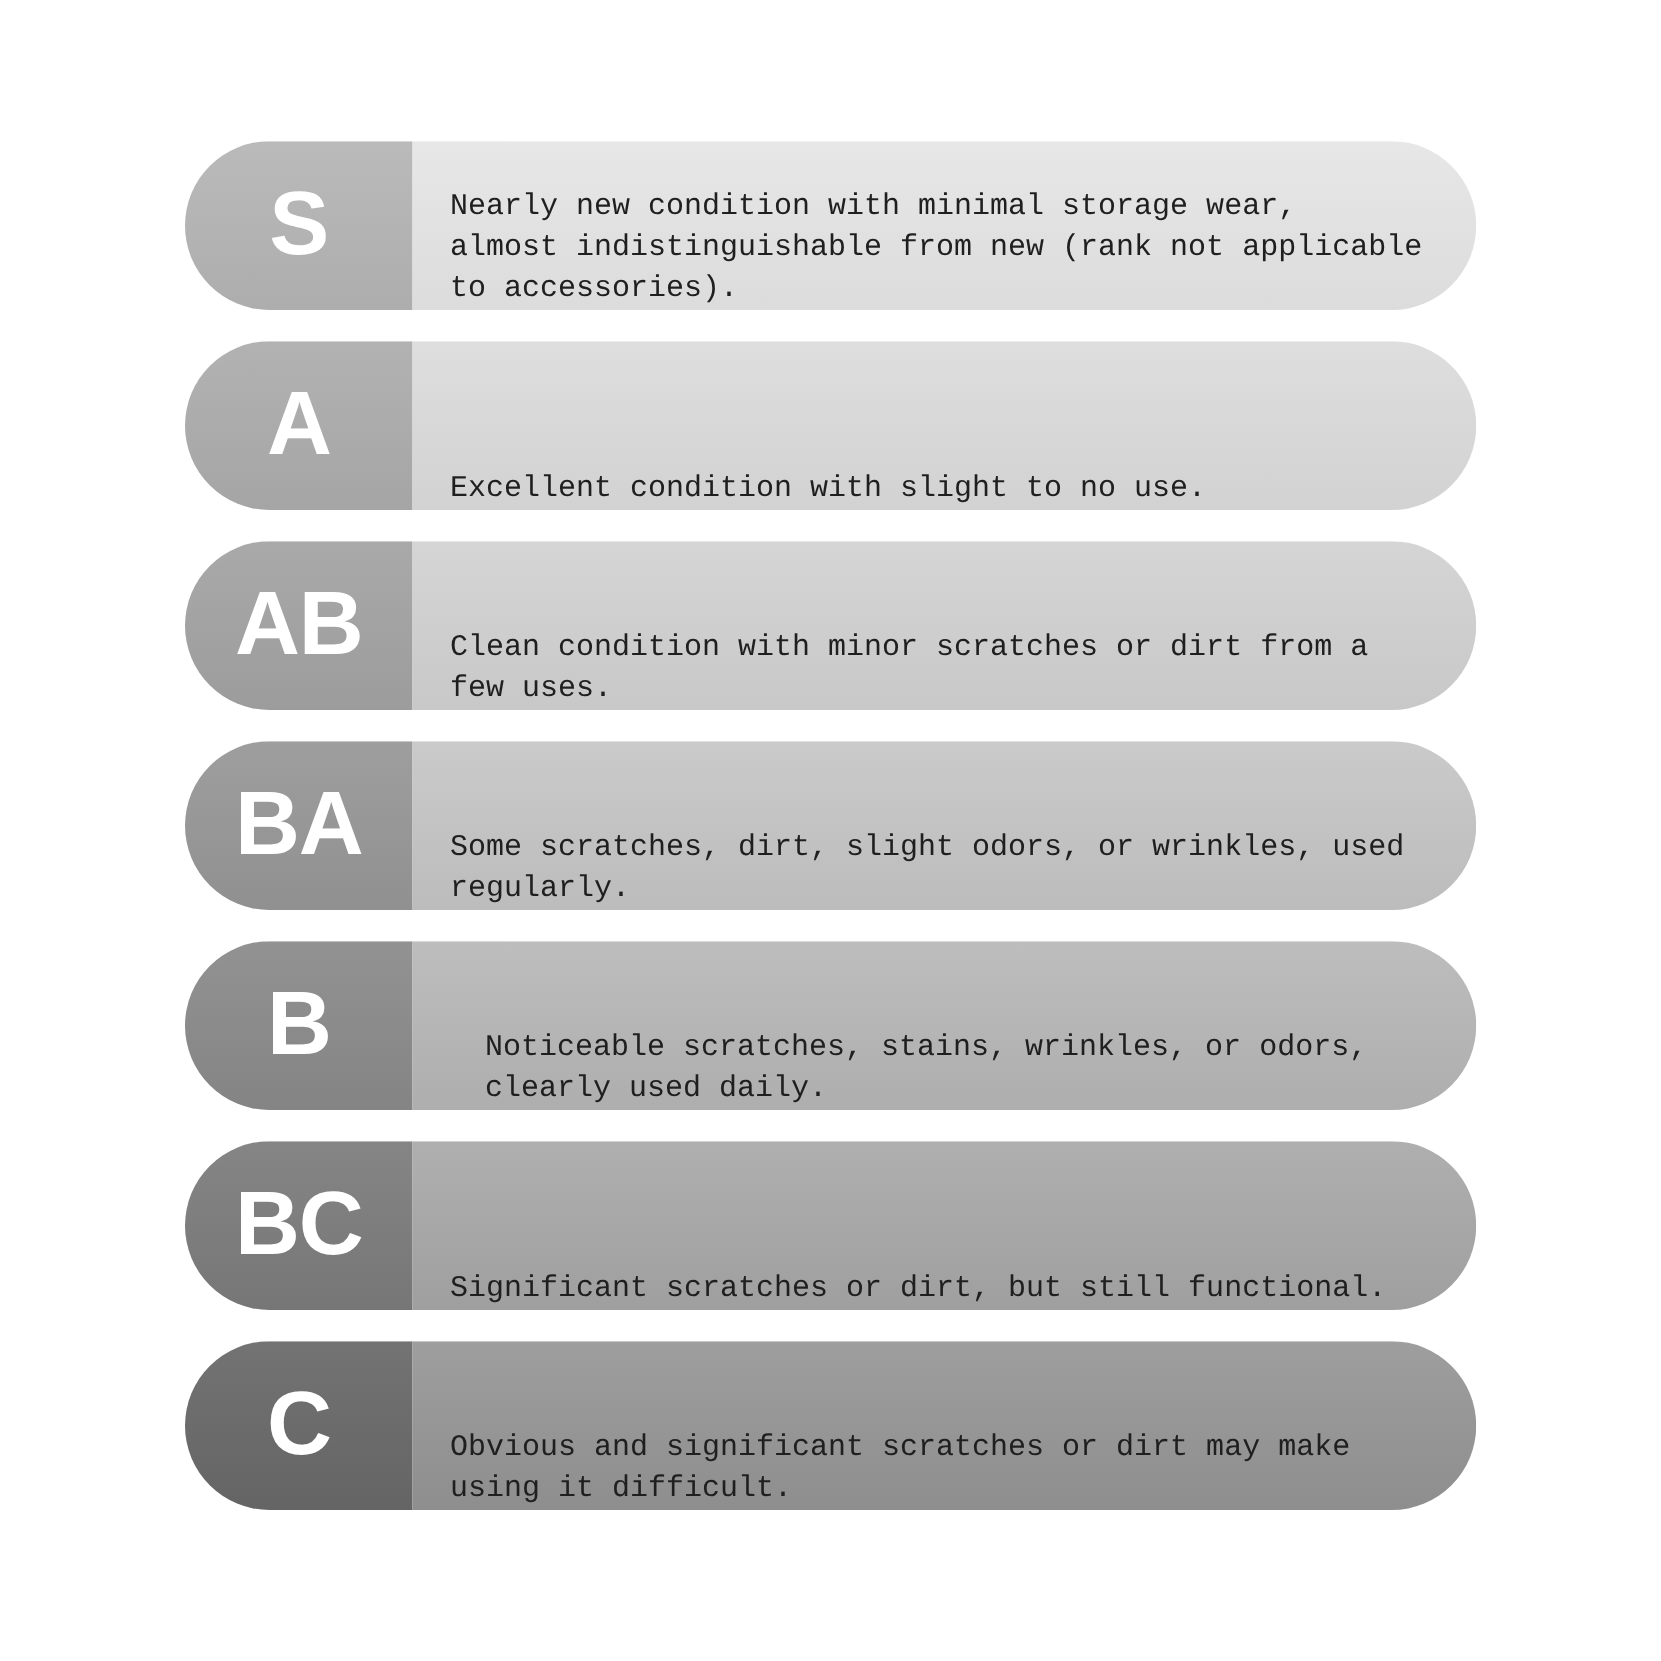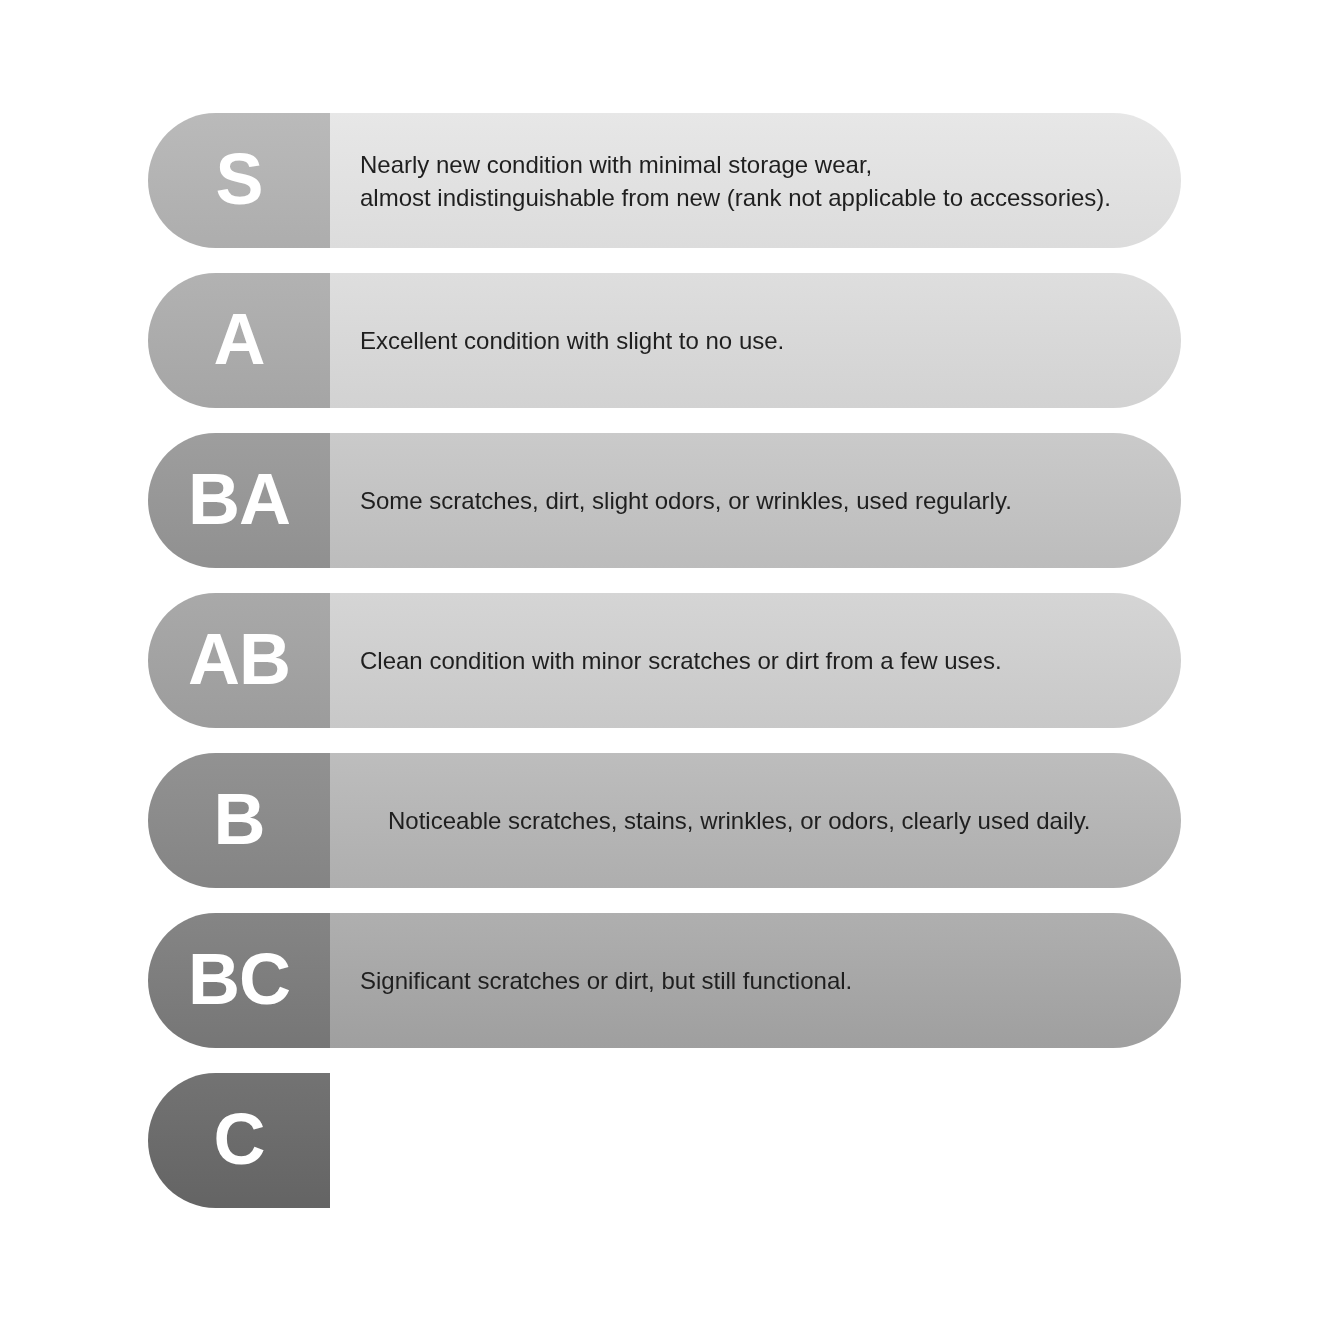--- a/index.html
+++ b/index.html
@@ -41,23 +41,24 @@
     color: #ffffff;
     font-weight: bold;
     font-size: 72px;
     letter-spacing: -1px;
     line-height: 1;
     transform: translateY(-2px);
   }
   .row-body {
     flex: 1 1 auto;
     display: flex;
-    align-items: center;
+    align-items: flex-end;
     padding-left: 30px;
     padding-right: 40px;
+    font-family: Liberation Mono, monospace;
   }
   .row-body .description {
     color: #1f1f1f;
     font-size: 24px;
     line-height: 33px;
     white-space: pre-line;
   }
 </style>
 </head>
 <body>
@@ -78,34 +79,34 @@
     <div class="rank-row">
       <div class="badge" style="background: linear-gradient(rgb(178, 178, 178), rgb(165, 165, 165));">
         <span class="code">A</span>
       </div>
       <div class="row-body" style="background: linear-gradient(rgb(222, 222, 222), rgb(210, 210, 210));">
         <span class="description" style="color: rgb(31, 31, 31);">Excellent condition with slight to no use.</span>
       </div>
     </div>
 
     <div class="rank-row">
+      <div class="badge" style="background: linear-gradient(rgb(169, 169, 169), rgb(156, 156, 156));">
+        <span class="code">AB</span>
+      </div>
+      <div class="row-body" style="background: linear-gradient(rgb(213, 213, 213), rgb(200, 200, 200));">
+        <span class="description" style="color: rgb(31, 31, 31);">Clean condition with minor scratches or dirt from a few uses.</span>
+      </div>
+    </div>
+
+    <div class="rank-row">
       <div class="badge" style="background: linear-gradient(rgb(158, 158, 158), rgb(144, 144, 144));">
         <span class="code">BA</span>
       </div>
       <div class="row-body" style="background: linear-gradient(rgb(202, 202, 202), rgb(188, 188, 188));">
         <span class="description" style="color: rgb(31, 31, 31);">Some scratches, dirt, slight odors, or wrinkles, used regularly.</span>
-      </div>
-    </div>
-
-    <div class="rank-row">
-      <div class="badge" style="background: linear-gradient(rgb(169, 169, 169), rgb(156, 156, 156));">
-        <span class="code">AB</span>
-      </div>
-      <div class="row-body" style="background: linear-gradient(rgb(213, 213, 213), rgb(200, 200, 200));">
-        <span class="description" style="color: rgb(31, 31, 31);">Clean condition with minor scratches or dirt from a few uses.</span>
       </div>
     </div>
 
     <div class="rank-row">
       <div class="badge" style="background: linear-gradient(rgb(146, 146, 146), rgb(132, 132, 132));">
         <span class="code">B</span>
       </div>
       <div class="row-body" style="background: linear-gradient(rgb(189, 189, 189), rgb(174, 174, 174));">
         <span class="description" style="color: rgb(31, 31, 31); margin-left: 28px;">Noticeable scratches, stains, wrinkles, or odors, clearly used daily.</span>
       </div>
@@ -117,16 +118,19 @@
       </div>
       <div class="row-body" style="background: linear-gradient(rgb(175, 175, 175), rgb(159, 159, 159));">
         <span class="description" style="color: rgb(31, 31, 31);">Significant scratches or dirt, but still functional.</span>
       </div>
     </div>
 
     <div class="rank-row">
       <div class="badge" style="background: linear-gradient(rgb(115, 115, 115), rgb(100, 100, 100));">
         <span class="code">C</span>
       </div>
+      <div class="row-body" style="background: linear-gradient(rgb(158, 158, 158), rgb(142, 142, 142));">
+        <span class="description" style="color: rgb(31, 31, 31);">Obvious and significant scratches or dirt may make using it difficult.</span>
+      </div>
     </div>
 
   </div>
 </div>
 
 </body></html>

